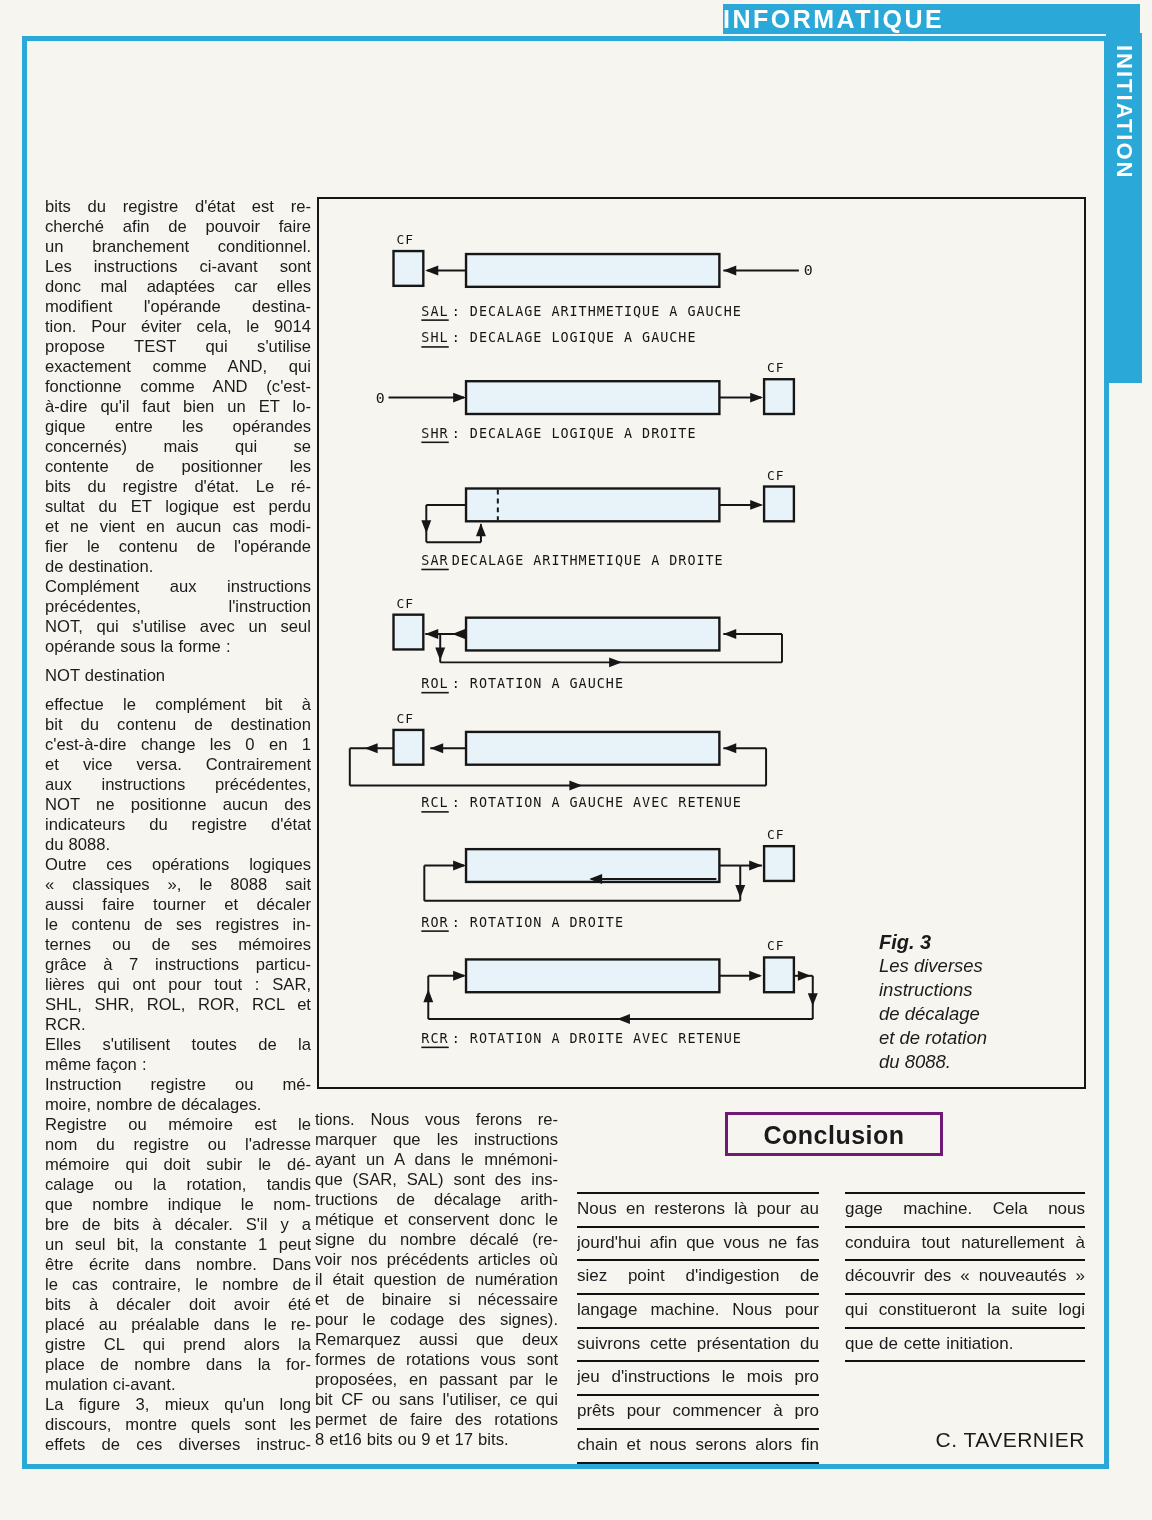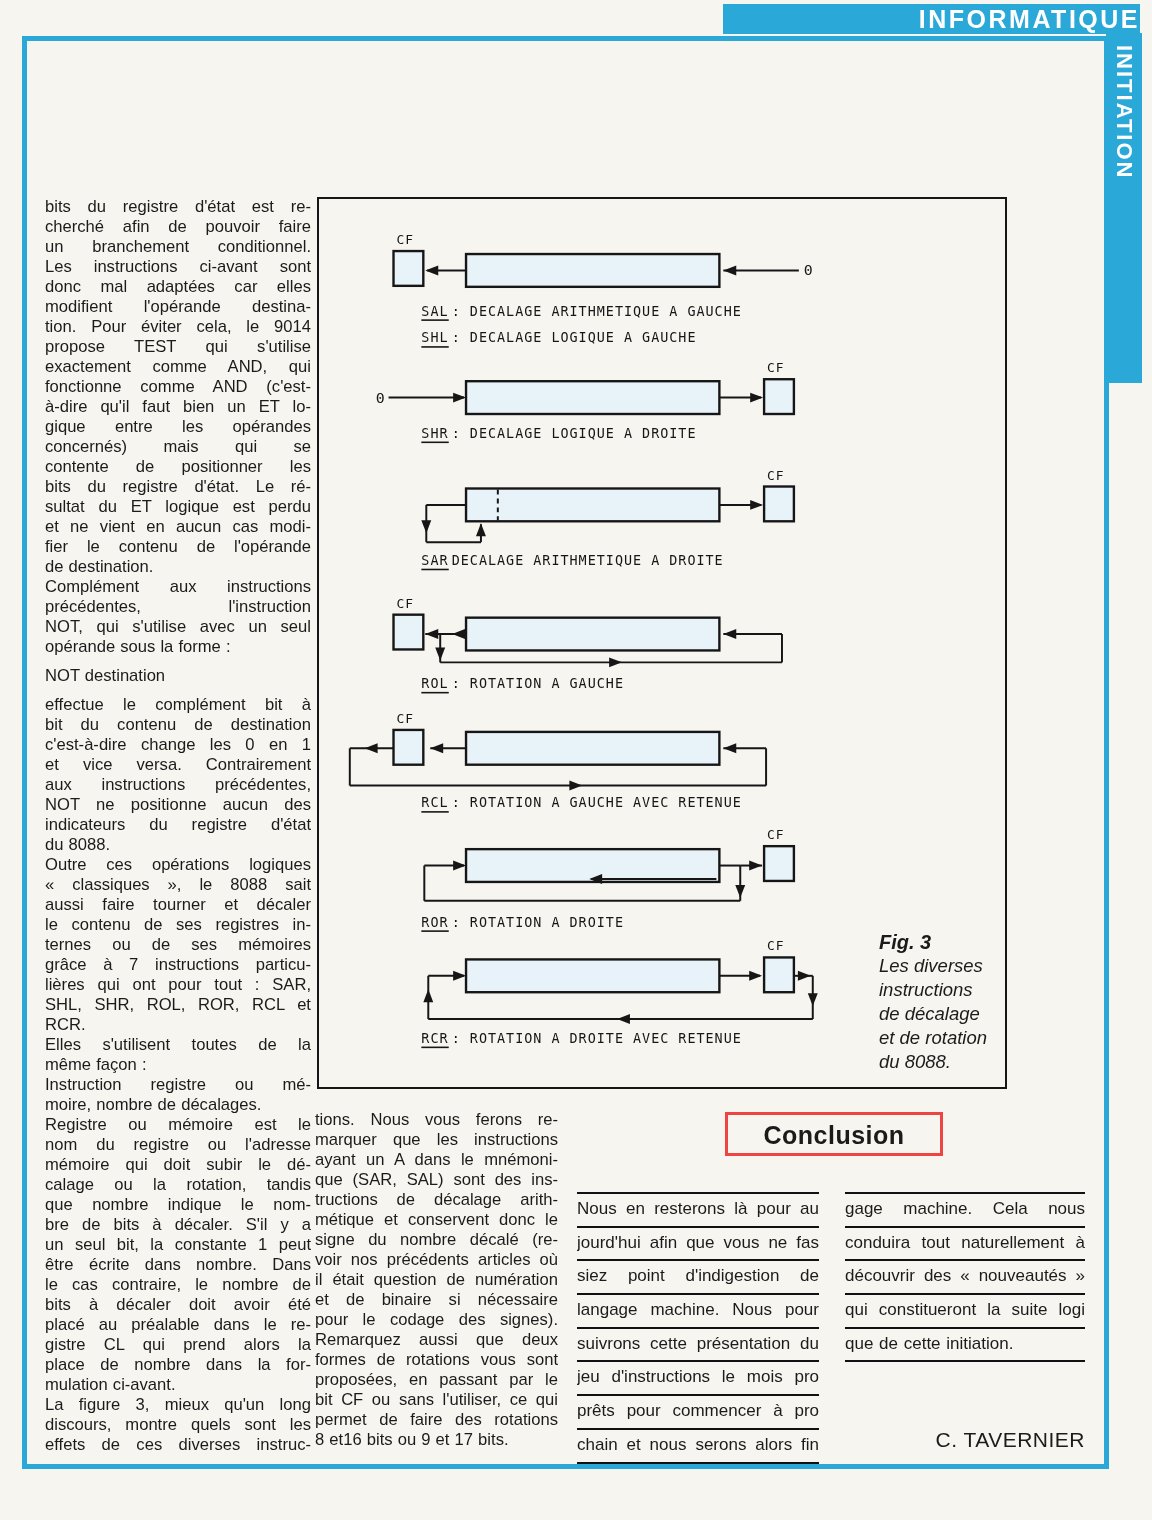--- a/index.html
+++ b/index.html
@@ -5,41 +5,41 @@
   html,body{margin:0;padding:0;background:#e9e7e2;}
   .page{position:relative;width:1152px;height:1520px;margin:0 auto;
         background:var(--paper,#f7f5f0);overflow:hidden;
         font-family:"Liberation Sans",sans-serif;color:#1b1b1b;}
   .abs{position:absolute;}
   
   .frame{background:var(--accent,#2aa9d8);}
   
   .banner{left:723px;top:4px;width:417px;height:30px;background:var(--accent,#2aa9d8);
           color:#fff;font-weight:bold;font-size:25px;letter-spacing:2.5px;
-          text-align:right;line-height:31px;}
+          text-align:left;line-height:31px;}
   .tab{left:1106px;top:33px;width:36px;height:350px;background:var(--accent,#2aa9d8);
        color:#fff;font-weight:bold;font-size:22px;letter-spacing:2px;
        writing-mode:vertical-rl;text-orientation:mixed;line-height:36px;
        padding-top:12px;box-sizing:border-box;}
   
   .bodycol{position:absolute;}
   .para{margin:0;}
   .para.spaced{margin:9px 0;}
   .line{font-size:16.6px;line-height:20px;text-align:justify;text-align-last:justify;
         word-spacing:.5px;white-space:normal;}
   .line.pend{text-align-last:left;}
   
-  .figbox{left:317px;top:197px;width:690px;height:892px;border:2.5px solid #161616;
+  .figbox{left:317px;top:197px;width:769px;height:892px;border:2.5px solid #161616;
           box-sizing:border-box;}
   .figsvg{position:absolute;left:0;top:0;}
   .figcaption{position:absolute;left:560px;top:731px;width:200px;font-style:italic;}
   .figcaption .ftitle{font-size:20px;font-weight:bold;line-height:24px;}
   .figcaption .fline{font-size:18.5px;line-height:24px;}
   
-  .concl-title{left:725px;top:1112px;width:212px;height:38px;border:3px solid #ef4444;
+  .concl-title{left:725px;top:1112px;width:212px;height:38px;border:3px solid #701a75;
                box-sizing:content-box;text-align:center;line-height:40px;
                font-size:25px;font-weight:800;letter-spacing:.5px;}
   .conclcol{position:absolute;border-top:2.2px solid #111;margin-top:9px;}
   .crow{height:31.7px;border-bottom:2.2px solid #111;font-size:17px;line-height:30px;
         text-align:justify;text-align-last:justify;word-spacing:1px;overflow:hidden;}
   .crow.pend{text-align-last:left;}
   .author{left:845px;top:1428px;width:240px;text-align:right;font-size:21px;
           font-weight:400;letter-spacing:.5px;}
   .footer{left:700px;top:1565px;width:443px;text-align:right;font-size:17px;
           font-weight:bold;color:#3a3a3a;letter-spacing:.5px;}

